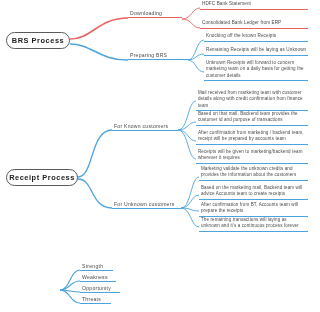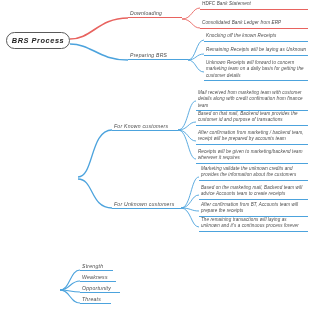--- a/index.html
+++ b/index.html
@@ -1,18 +1,18 @@
 <!DOCTYPE html>
 <html><head>
 <meta charset="utf-8">
 <style>
   html,body{margin:0;padding:0;background:#ffffff;}
   body{width:310px;height:312px;position:relative;overflow:hidden;
        font-family:"Liberation Sans","DejaVu Sans",sans-serif;color:#3a3a3a;}
-  #map{position:absolute;inset:0;width:310px;height:312px;font-style:italic;}
+  #map{position:absolute;inset:0;width:310px;height:312px;}
   svg.links{position:absolute;left:0;top:0;width:310px;height:312px;pointer-events:none;}
 
   .node{position:absolute;box-sizing:border-box;}
 
   
   .root{
     border:1px solid #5a5a5a;border-radius:11px;background:#fff;
     font-size:7.4px;font-weight:bold;letter-spacing:.55px;color:#1d1d1d;
     display:flex;align-items:center;justify-content:center;
     padding:3px 7px;white-space:nowrap;
@@ -81,20 +81,21 @@
   <div class="node leaf red small" style="left:200px;top:20px;width:108px;">Consolidated Bank Ledger from ERP</div>
 
   <div class="node branch blue" style="left:128px;top:52px;width:60px;">Preparing BRS</div>
 
   <div class="node leaf blue small" style="left:204px;top:33px;width:104px;">Knocking off the known Receipts</div>
 
   <div class="node leaf blue small" style="left:204px;top:47px;width:104px;">Remaining Receipts will be laying as Unknown</div>
 
   <div class="node leaf blue" style="left:204px;top:60px;width:104px;">Unknown Receipts will forward to concern marketing team on a daily basis for getting the customer details</div>
 
+  <div class="node root" style="left:6px;top:169px;width:72px;height:17px;">Receipt Process</div>
 
   <div class="node branch blue" style="left:112px;top:123px;width:66px;">For Known customers</div>
 
   <div class="node leaf blue" style="left:196px;top:90px;width:112px;">Mail received from marketing team with customer details along with credit confirmation from finance team</div>
 
   <div class="node leaf blue" style="left:196px;top:111px;width:112px;">Based on that mail, Backend team provides the customer id and purpose of transactions</div>
 
   <div class="node leaf blue" style="left:196px;top:130px;width:112px;">After confirmation from marketing / backend team, receipt will be prepared by accounts team</div>
 
   <div class="node leaf blue" style="left:196px;top:149px;width:112px;">Receipts will be given to marketing/backend team wherever it requires</div>

